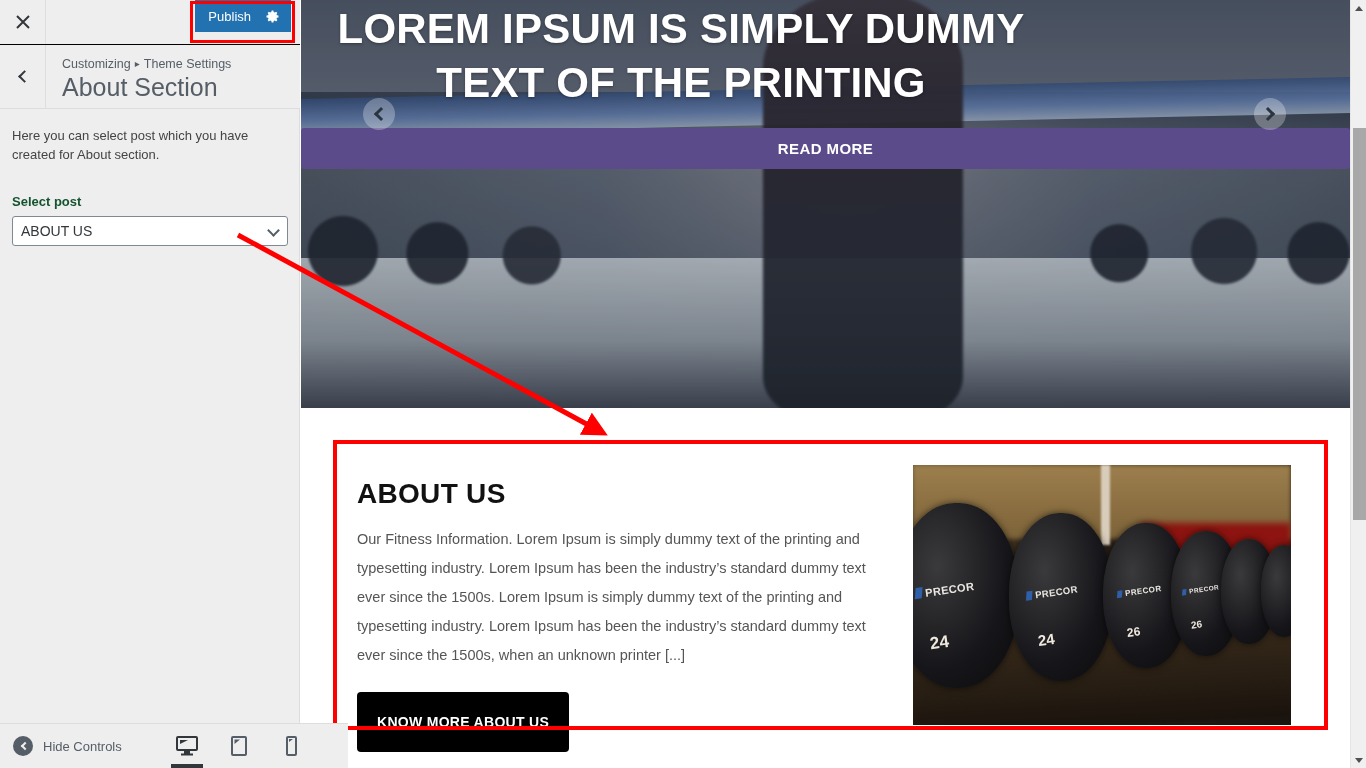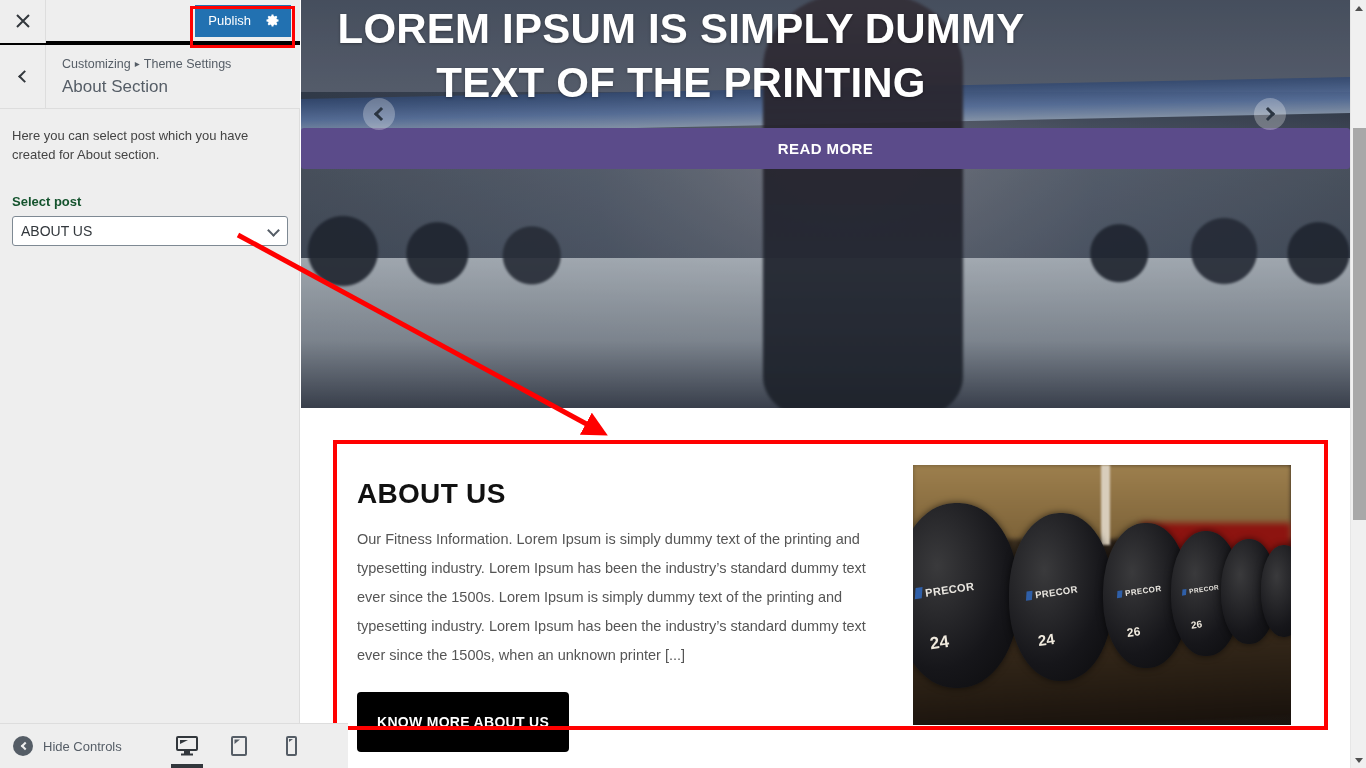--- a/index.html
+++ b/index.html
@@ -15,22 +15,22 @@
   .customizer {
     position: absolute; left: 0; top: 0;
     width: 300px; height: 768px;
     background: #eeeeee;
     border-right: 1px solid #dddddd;
     z-index: 5;
   }
   .cust-header {
     height: 45px; width: 300px;
     background: #eeeeee;
-    border-bottom: 4px solid #000000;
-    display: flex; align-items: center;
+    border-bottom: 1px solid #000000;
+    display: flex; align-items: flex-start;
   }
   .close-btn {
     width: 46px; height: 44px;
     border-right: 1px solid #dddddd;
     display: flex; align-items: center; justify-content: center;
     background: #eeeeee; cursor: pointer;
   }
   .close-btn svg { display: block; }
   .header-spacer { flex: 1; }
   .publish-wrap {
@@ -78,21 +78,21 @@
     transform: rotate(45deg);
     margin-left: 3px;
   }
   .title-texts { padding: 11px 0 0 16px; }
   .breadcrumb {
     font-size: 12.5px; color: #555d66;
     line-height: 16px;
   }
   .breadcrumb .sep { display: inline-block; margin: 0 4px; font-size: 10px; color: #555d66; vertical-align: 1px;}
   .panel-title {
-    font-size: 17px; color: #555d66; font-weight: 400;
+    font-size: 25px; color: #555d66; font-weight: 400;
     line-height: 26px; margin-top: 2px;
   }
 
   .cust-body { padding: 18px 12px 0 12px; }
   .help-text {
     font-size: 13px; color: #444;
     line-height: 18.5px;
     margin-bottom: 30px;
   }
   .field-label {

